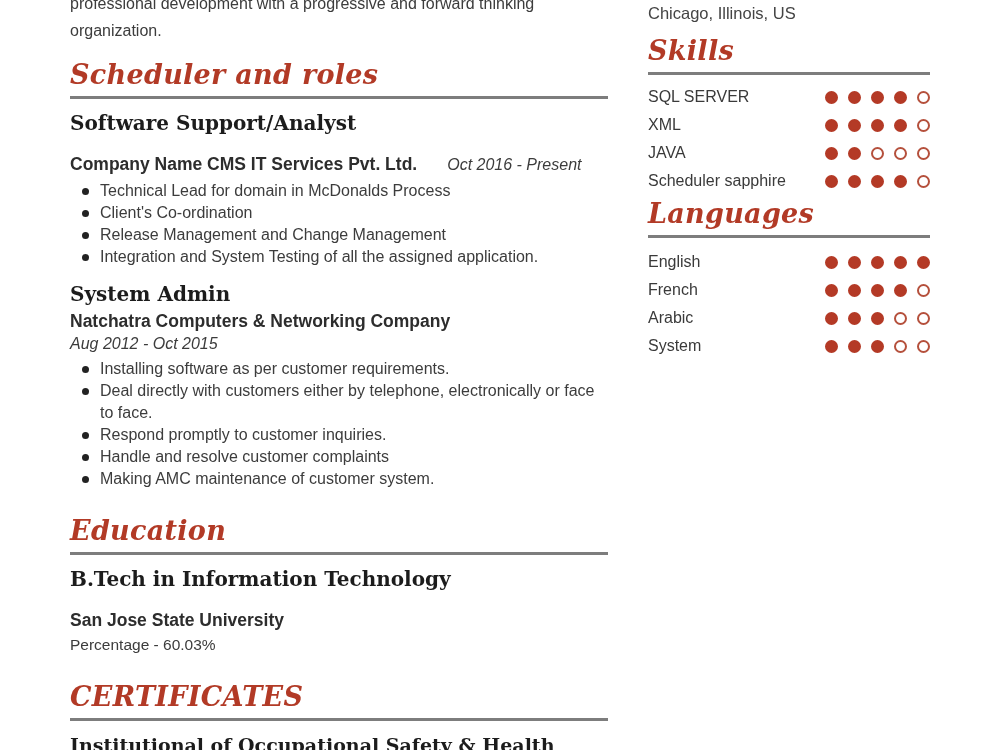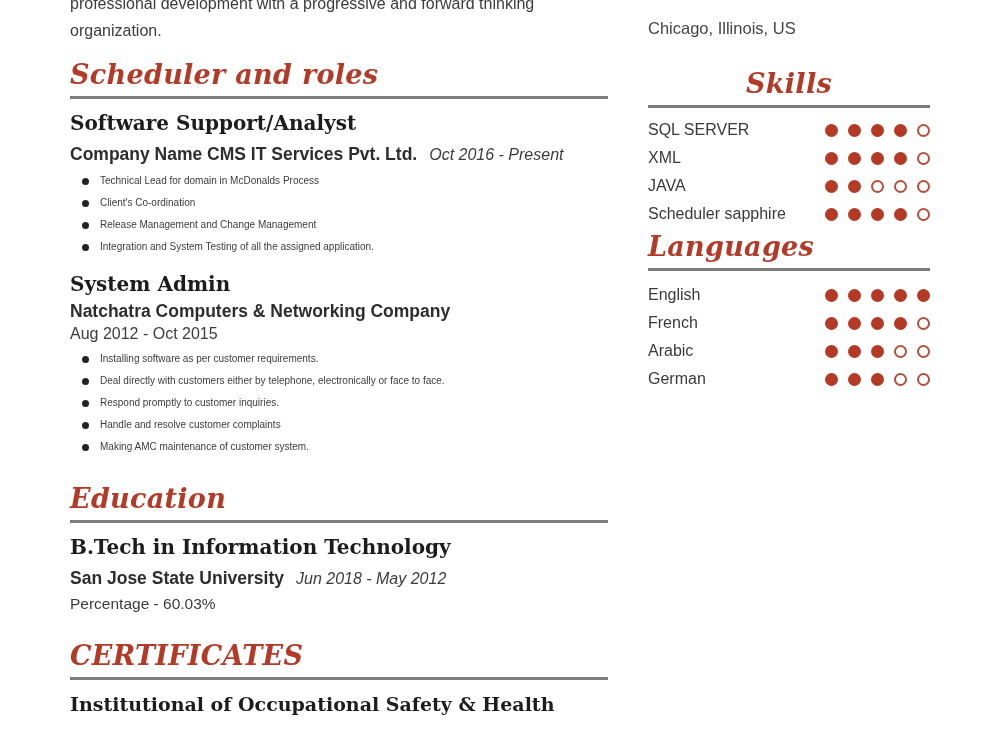--- a/index.html
+++ b/index.html
@@ -2,62 +2,62 @@
 <html><head>
 <meta charset="utf-8">
 <style>
   html,body { margin:0; padding:0; }
   body {
     width:1000px; height:750px; background:#ffffff; overflow:hidden; position:relative;
     font-family:"Liberation Sans", sans-serif; color:#3c3c3c;
   }
   .page { position:absolute; inset:0; }
   .col-left  { position:absolute; left:70px;  top:0; width:538px; }
-  .col-right { position:absolute; left:648px; top:15px; width:282px; }
+  .col-right { position:absolute; left:648px; top:0; width:282px; }
 
   
   .intro { margin-top:-10px; font-size:16px; line-height:27px; color:#3c3c3c; }
 
   
   .sec-h {
     margin:0; font-family:"DejaVu Serif", serif; font-style:italic; font-weight:bold;
     color:#b23a26; font-size:27px; line-height:30px; letter-spacing:0.3px;
     border-bottom:3px solid #7d7d7d; padding-bottom:6px;
   }
   .sec-exp  .sec-h { margin-top:16px; }
   .sec-edu  .sec-h { margin-top:26px; }
   .sec-cert .sec-h { margin-top:26px; }
 
   .job-title {
     margin:12px 0 0; font-family:"DejaVu Serif", serif; font-weight:bold;
     font-size:20px; line-height:25px; color:#1c1c1c;
   }
   .job2 .job-title { margin-top:14px; }
-  .job-meta { display:flex; align-items:baseline; gap:12px; margin-top:6px; line-height:24px; }
+  .job-meta { display:flex; align-items:baseline; gap:30px; margin-top:16px; line-height:24px; }
   .company  { font-weight:bold; font-size:17.5px; color:#2d2d2d; }
   .company-line { font-weight:bold; font-size:17.5px; color:#2d2d2d; line-height:24px; margin-top:2px; }
   .dates { font-style:italic; font-size:16px; color:#3c3c3c; }
-  .dates-block { font-size:16px; color:#3c3c3c; line-height:22px; }
+  .dates-block { font-style:italic; font-size:16px; color:#3c3c3c; line-height:22px; }
 
   .bullets { list-style:none; margin:3px 0 0; padding:0; }
-  .bullets li { position:relative; padding-left:30px; line-height:22px; font-size:10px; color:#3c3c3c; }
+  .bullets li { position:relative; padding-left:30px; line-height:22px; font-size:16px; color:#3c3c3c; }
   .bullets li::before {
     content:""; position:absolute; left:12px; top:8px;
     width:7px; height:7px; border-radius:50%; background:#222222;
   }
 
   .edu-detail { margin-top:2px; font-size:15.5px; line-height:22px; color:#3c3c3c; }
   .cert-item {
     margin:12px 0 0; font-family:"DejaVu Serif", serif; font-weight:bold;
     font-size:19px; line-height:25px; color:#1c1c1c;
   }
 
   
   .contact { margin-top:-2px; font-size:16.5px; line-height:30px; color:#444444; }
-  .sec-skills .sec-h { margin-top:26px;text-align:center; }
+  .sec-skills .sec-h { margin-top:8px; }
   .sec-lang  .sec-h { margin-top:4px; }
   .rate-list { margin-top:8px; }
   .sec-lang .rate-list { margin-top:10px; }
   .rate-row { display:flex; justify-content:space-between; align-items:center; height:28px; }
   .rate-label { font-size:16px; color:#3a3a3a; }
   .dots { display:flex; gap:10px; }
   .dot {
     width:13px; height:13px; border-radius:50%; box-sizing:border-box;
     border:2px solid #b5503c; background:transparent;
   }
@@ -104,21 +104,20 @@
             <li>Making AMC maintenance of customer system.</li>
           </ul>
       </div>
     </div>
 
     <div class="sec-edu">
       <h2 class="sec-h">Education</h2>
       <h3 class="job-title">B.Tech in Information Technology</h3>
       <div class="job-meta">
         <span class="company">San Jose State University</span>
-        <span class="dates">Jun 2018 - May 2012</span>
       </div>
       <div class="edu-detail">Percentage - 60.03%</div>
     </div>
 
     <div class="sec-cert">
       <h2 class="sec-h">CERTIFICATES</h2>
       <h3 class="cert-item">Institutional of Occupational Safety &amp; Health</h3>
     </div>
 
   </div>
@@ -202,21 +201,21 @@
             <span class="rate-label">Arabic</span>
             <span class="dots">
               <span class="dot filled"></span>
               <span class="dot filled"></span>
               <span class="dot filled"></span>
               <span class="dot"></span>
               <span class="dot"></span>
             </span>
           </div>
           <div class="rate-row">
-            <span class="rate-label">German</span>
+            <span class="rate-label">System</span>
             <span class="dots">
               <span class="dot filled"></span>
               <span class="dot filled"></span>
               <span class="dot filled"></span>
               <span class="dot"></span>
               <span class="dot"></span>
             </span>
           </div>
         </div>
     </div>

